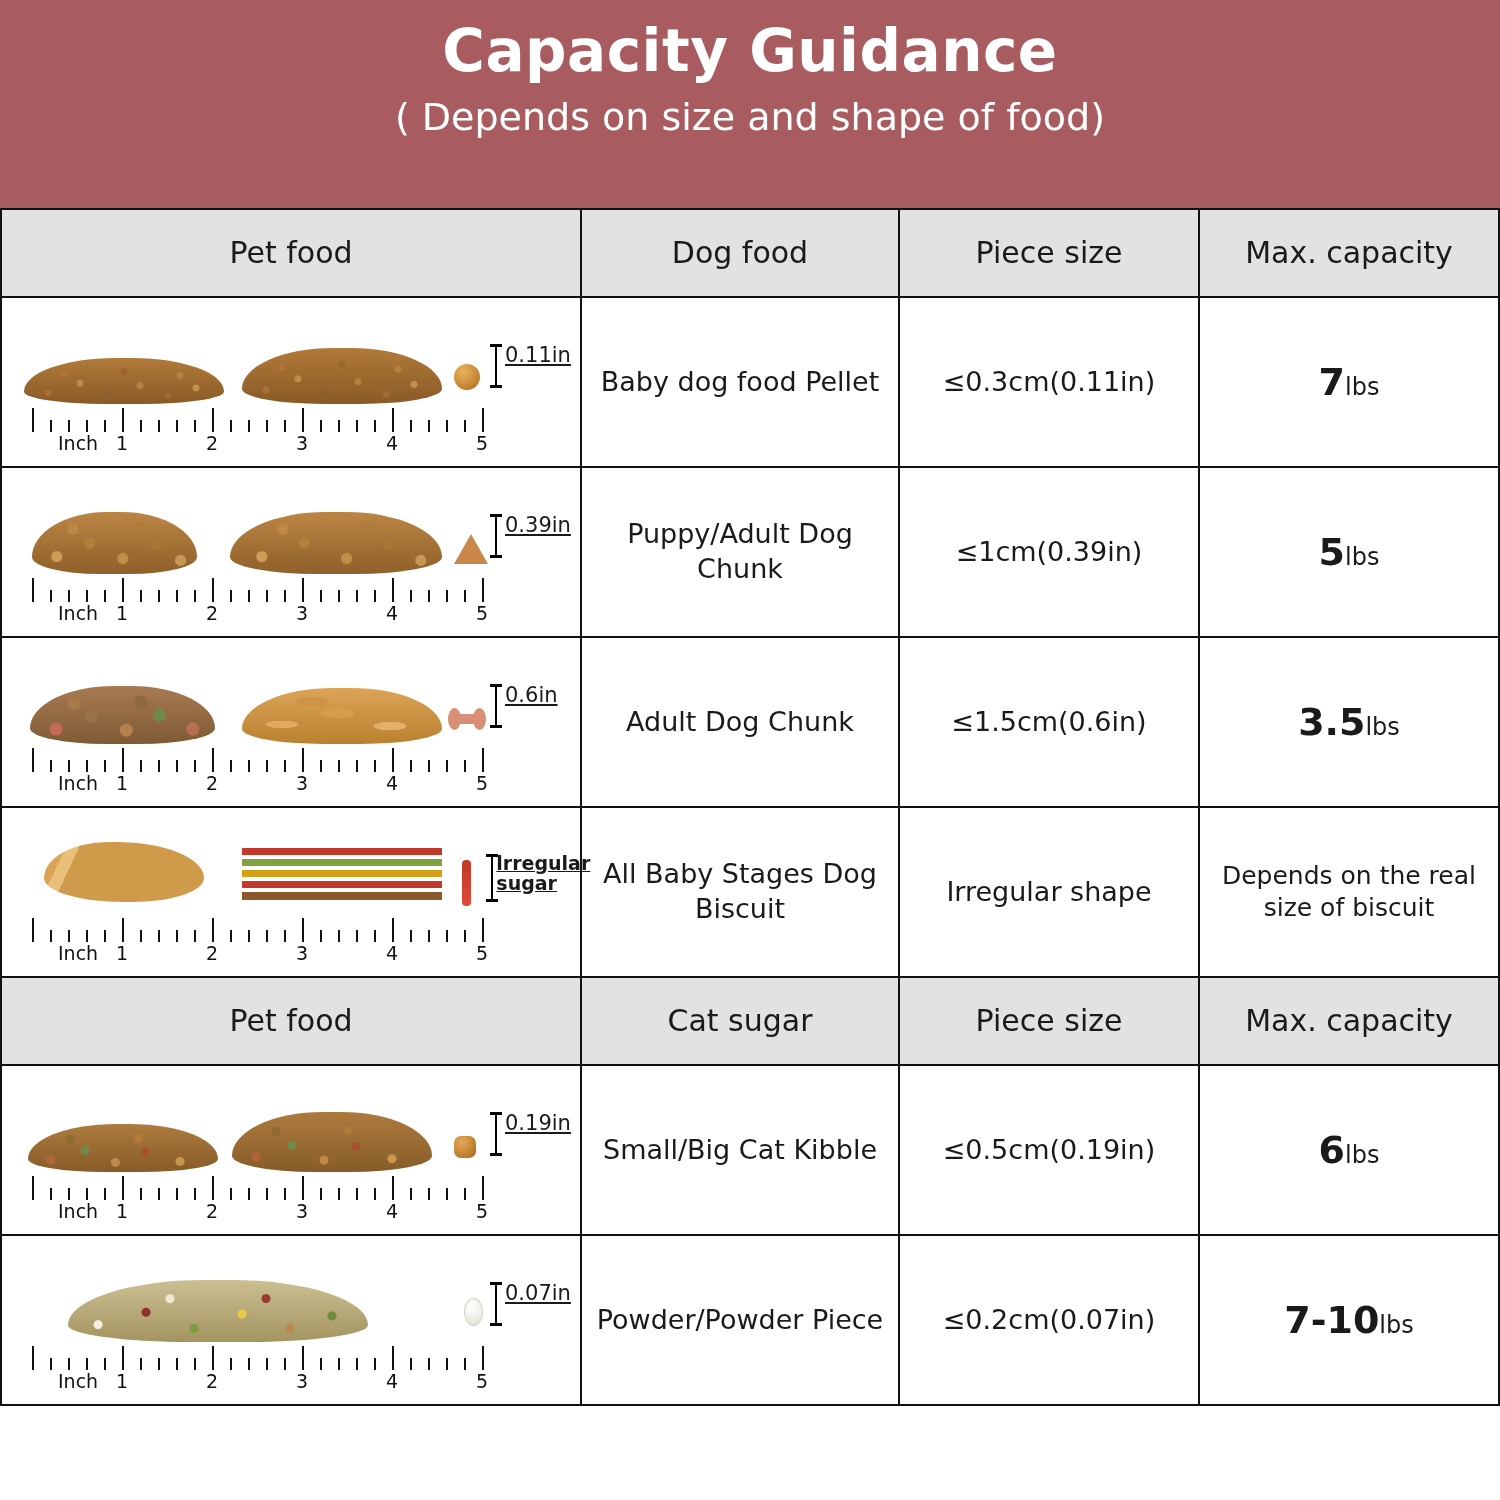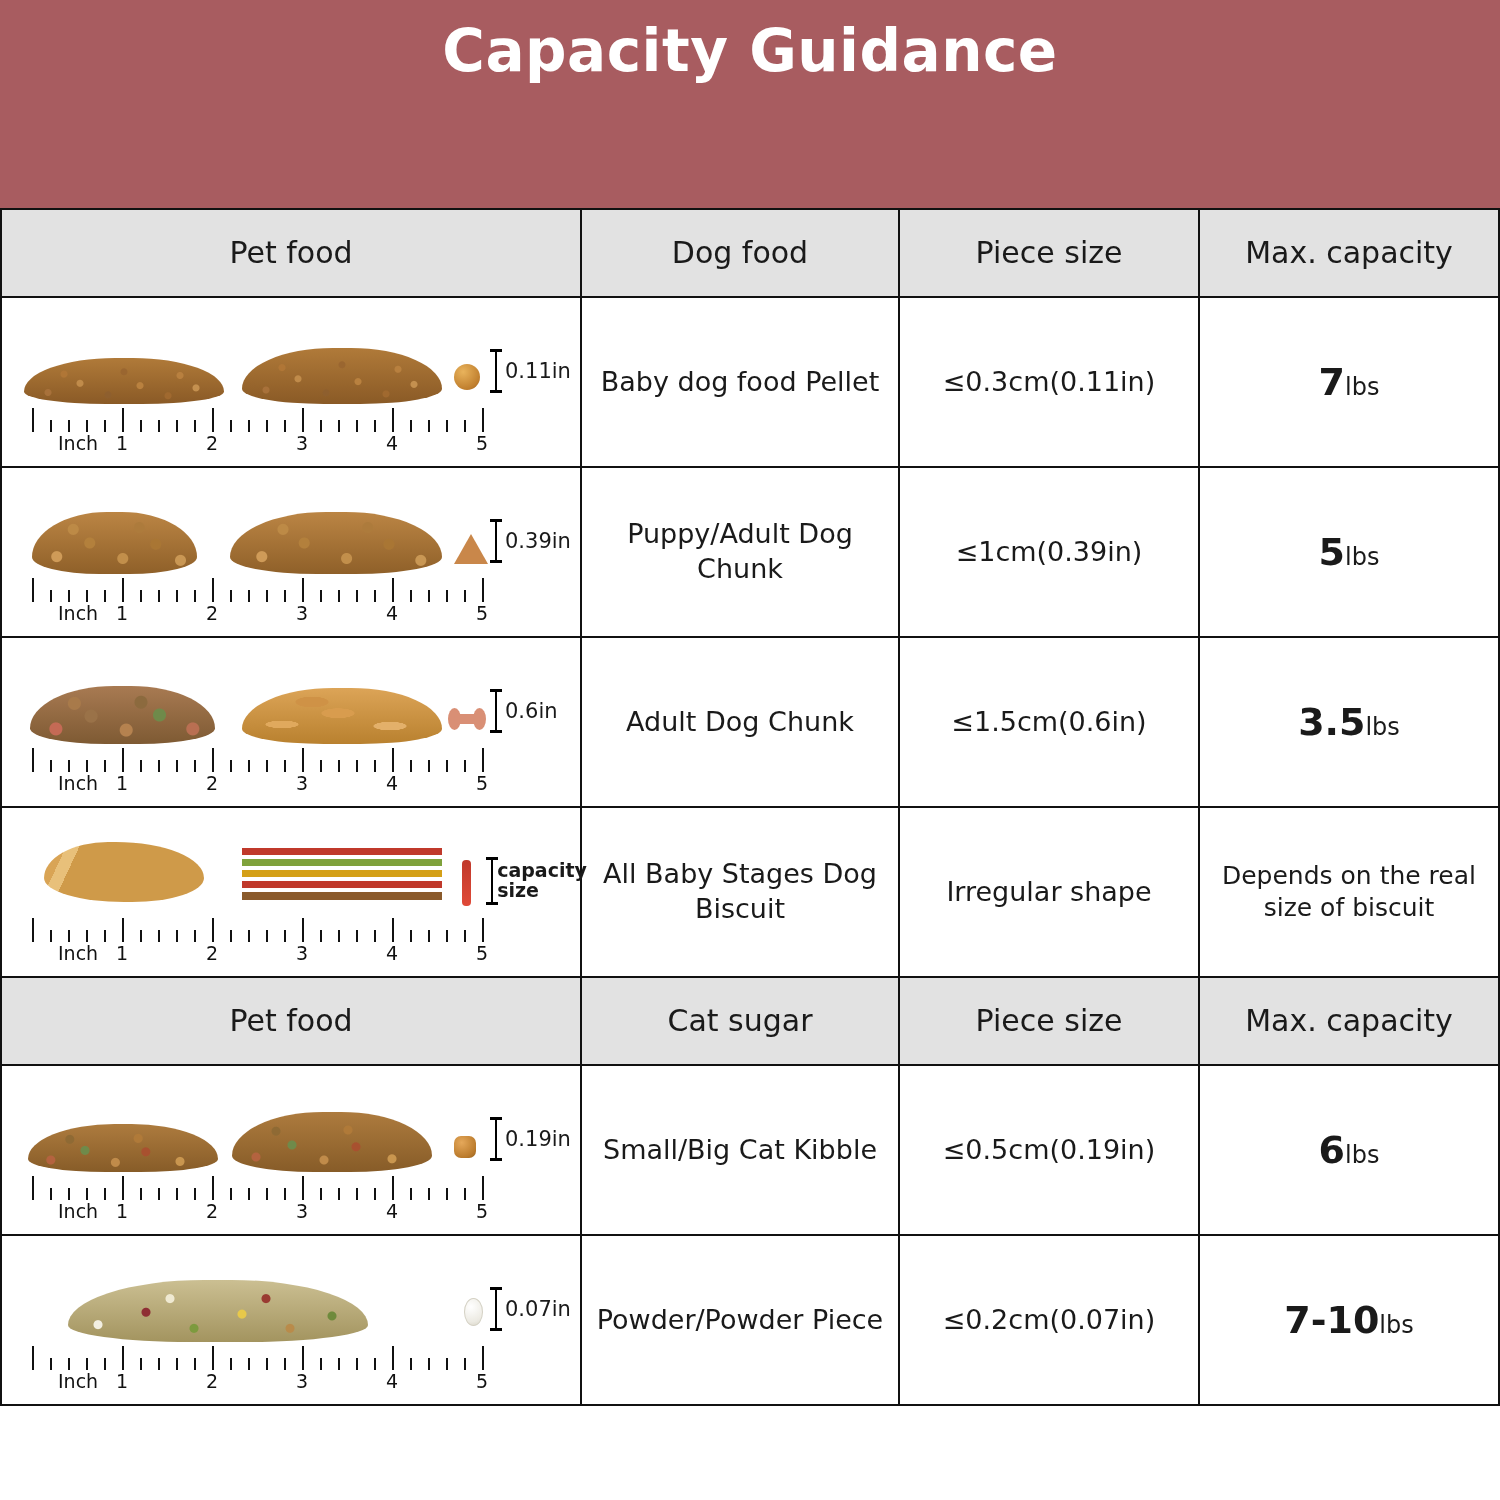--- a/index.html
+++ b/index.html
@@ -123,22 +123,22 @@
   .single-piece {
     position: absolute;
     left: 452px;
     bottom: 16px;
   }
   .measure {
     position: absolute;
     left: 488px;
     bottom: 8px;
     display: flex;
-    align-items: center;
     height: 54px;
+    text-decoration: underline;
   }
   .measure-bar {
     width: 12px;
     height: 44px;
     position: relative;
   }
   .measure-bar:before,
   .measure-bar:after {
     content: "";
     position: absolute;
@@ -322,20 +322,21 @@
     border-radius: 40% 55% 45% 50% / 60% 60% 40% 40%;
   }
 </style>
 </head>
 <body>
 
 <div class="page">
 
   <div class="header">
     <div class="header-title">Capacity Guidance</div>
+    <div class="header-subtitle">( Depends on size and shape of food)</div>
   </div>
 
   <table class="table">
     <colgroup>
       <col class="col-sample">
         <col class="col-name">
         <col class="col-size">
         <col class="col-cap">
     </colgroup>
     <tbody>
@@ -562,21 +563,21 @@
               <div class="pile" style="left:240px;bottom:16px;width:200px;height:52px">
                   <div style="width:100%;height:100%" class="m-sticks"></div>
                 </div>
               <div class="single-piece" style="bottom:10px;left:460px">
                   <div class="pc-stick"></div>
                 </div>
               <div class="measure" style="left:484px">
                 <div class="measure-bar" style="height:48px">
                     <span></span>
                   </div>
-                <div class="measure-label two">capacity size</div>
+                <div class="measure-label two">lrregular sugar</div>
               </div>
             </div>
             <div class="ruler">
               <div class="ruler-ticks">
                 <div class="tick major" style="left:0px"></div>
                 <div class="tick minor" style="left:18px"></div>
                   <div class="tick minor" style="left:36px"></div>
                 <div class="tick minor" style="left:54px"></div>
                   <div class="tick minor" style="left:72px"></div>
                 <div class="tick major" style="left:90px"></div>

